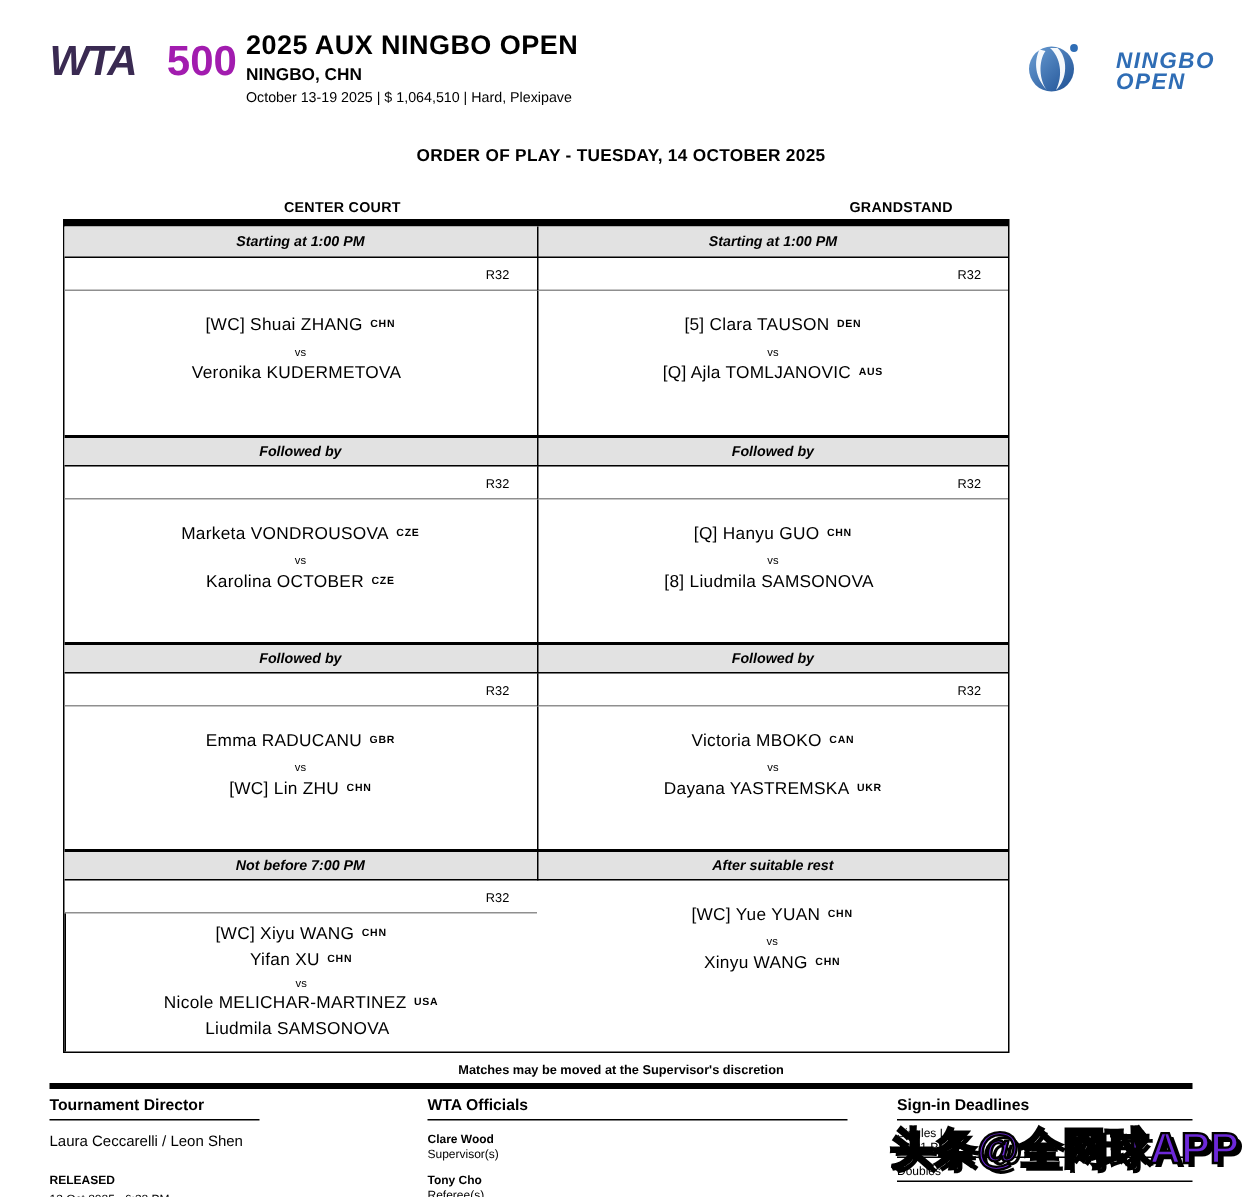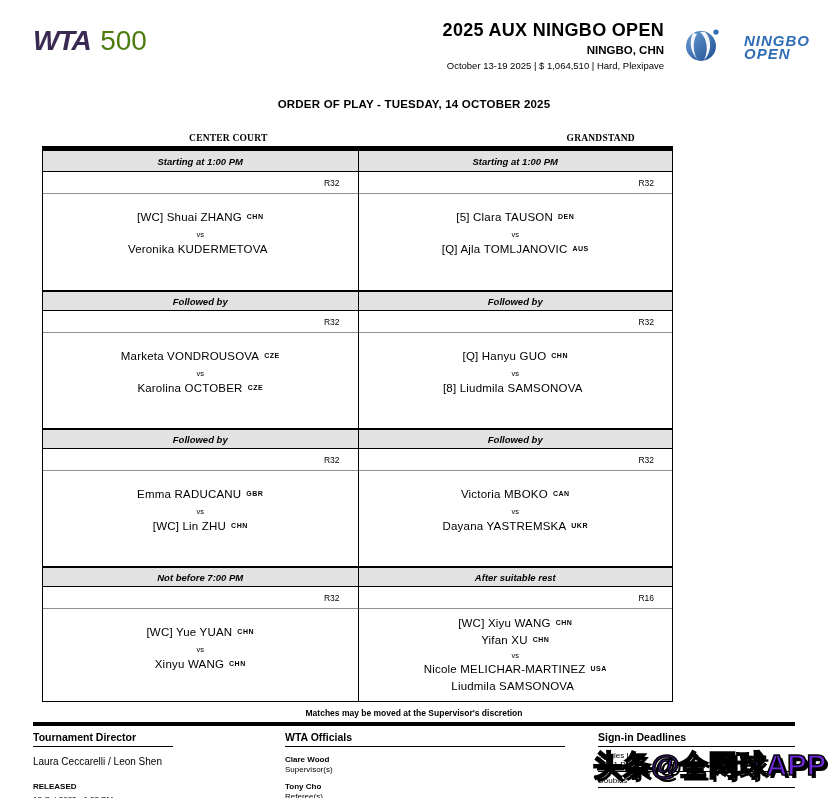--- a/index.html
+++ b/index.html
@@ -4,33 +4,33 @@
 <style>
   * { margin:0; padding:0; box-sizing:border-box; }
   html,body { background:#ffffff; }
   .page {
     position:relative; width:828px; height:798px; background:#fff;
     font-family:"Liberation Sans", sans-serif; color:#000; overflow:hidden;
   }
   
   .wta-logo { position:absolute; left:33px; top:27px; font-size:28px; line-height:28px; }
   .wta-word { color:#3a2a52; font-weight:900; font-style:italic; letter-spacing:-1.5px; }
-  .wta-tier { color:#4d7c0f; font-weight:400; margin-left:10px; }
-  .title-block { position:absolute; left:164px; width:500px; top:20px; text-align:right; }
+  .wta-tier { color:#a21caf; font-weight:700; margin-left:21px; }
+  .title-block { position:absolute; left:164px; width:500px; top:20px; text-align:left; }
   .event-title { font-size:18px; font-weight:bold; letter-spacing:.3px; }
   .event-location { font-size:11.5px; font-weight:bold; margin-top:3px; }
   .event-details { font-size:9.5px; margin-top:4px; }
   .ningbo-logo { position:absolute; right:18px; top:25px; display:flex; align-items:center;gap:16px; }
   .ningbo-text { font-size:15px; line-height:13.5px; font-weight:900; font-style:italic;
                  color:#2f6db5; letter-spacing:1px; margin-left:5px; }
   
   .oop-title { position:absolute; top:98px; left:0; width:100%; text-align:center;
                font-size:11.5px; font-weight:bold; letter-spacing:.2px; }
   
-  .court-headers { position:absolute; top:133px; left:42px; width:745px; display:flex;font-family:Liberation Serif, serif; }
+  .court-headers { position:absolute; top:133px; left:42px; width:745px; display:flex; }
   .court-headers div { flex:1; text-align:center; font-size:9.5px; font-weight:bold; letter-spacing:.2px; }
   
   .schedule {
     position:absolute; top:146px; left:42px; width:631px; height:556px;
     display:grid; grid-template-columns:1fr 1fr;
     grid-template-rows:21px 22px 96px 21px 22px 95px 21px 22px 95px 21px 22px 1fr;
     border:1.5px solid #000; border-top:5px solid #000;
   }
   .cell { box-sizing:border-box; }
   .col-r { border-left:1.5px solid #000; }
@@ -173,23 +173,20 @@
       <div class="line"><span class="pname">Victoria MBOKO</span><span class="cc">CAN</span></div>
       <div class="vs">vs</div>
       <div class="line"><span class="pname">Dayana YASTREMSKA</span><span class="cc">UKR</span></div>
     </div>
 
     <div class="cell band bt">Not before 7:00 PM</div>
     <div class="cell band bt col-r">After suitable rest</div>
     <div class="cell round">
         <span>R32</span>
       </div>
-    <div class="cell round col-r">
-        <span>R16</span>
-      </div>
     <div class="cell match">
       <div class="line"><span class="pname">[WC] Yue YUAN</span><span class="cc">CHN</span></div>
       <div class="vs">vs</div>
       <div class="line"><span class="pname">Xinyu WANG</span><span class="cc">CHN</span></div>
     </div>
     <div class="cell match doubles col-r">
       <div class="line"><span class="pname">[WC] Xiyu WANG</span><span class="cc">CHN</span></div>
       <div class="line"><span class="pname">Yifan XU</span><span class="cc">CHN</span></div>
       <div class="vs">vs</div>
       <div class="line"><span class="pname">Nicole MELICHAR-MARTINEZ</span><span class="cc">USA</span></div>

